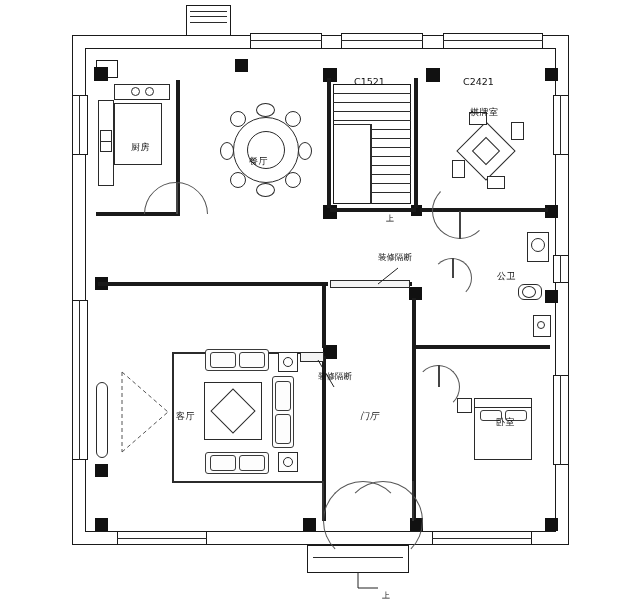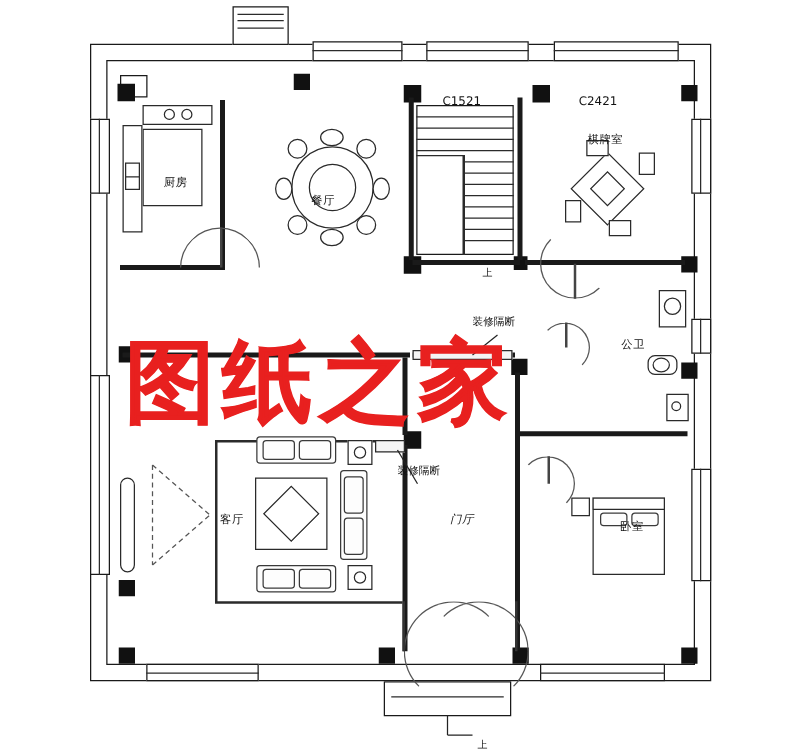--- a/index.html
+++ b/index.html
@@ -307,15 +307,14 @@
   </svg>
 
   <div class="note-label" style="left:378px; top:252px;">装修隔断</div>
   <div class="note-label" style="left:318px; top:371px;">装修隔断</div>
 
   <div class="dim-label" style="left:354px; top:76px;">C1521</div>
   <div class="dim-label" style="left:463px; top:76px;">C2421</div>
 
   <div class="up-label" style="left:382px; top:590px;">上</div>
 
-  <div class="watermark" style="left:100px; top:258px;">图纸之家</div>
 
 </div>
 
 </body></html>

